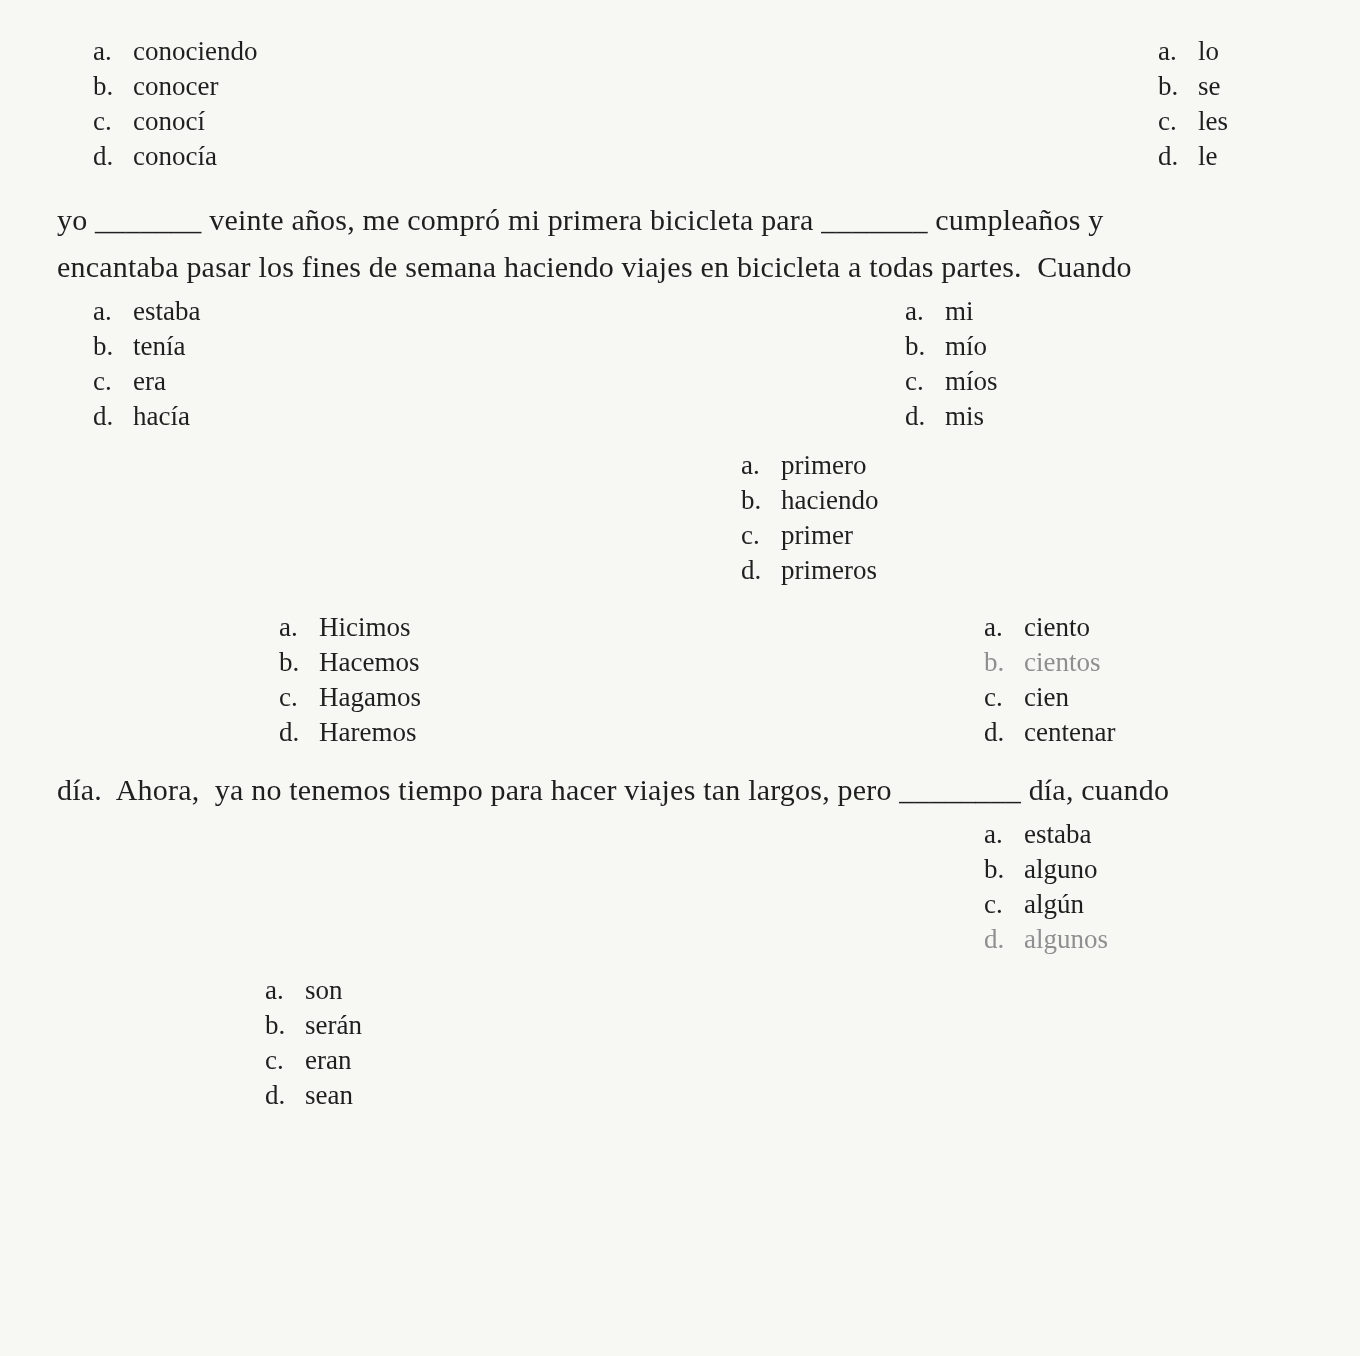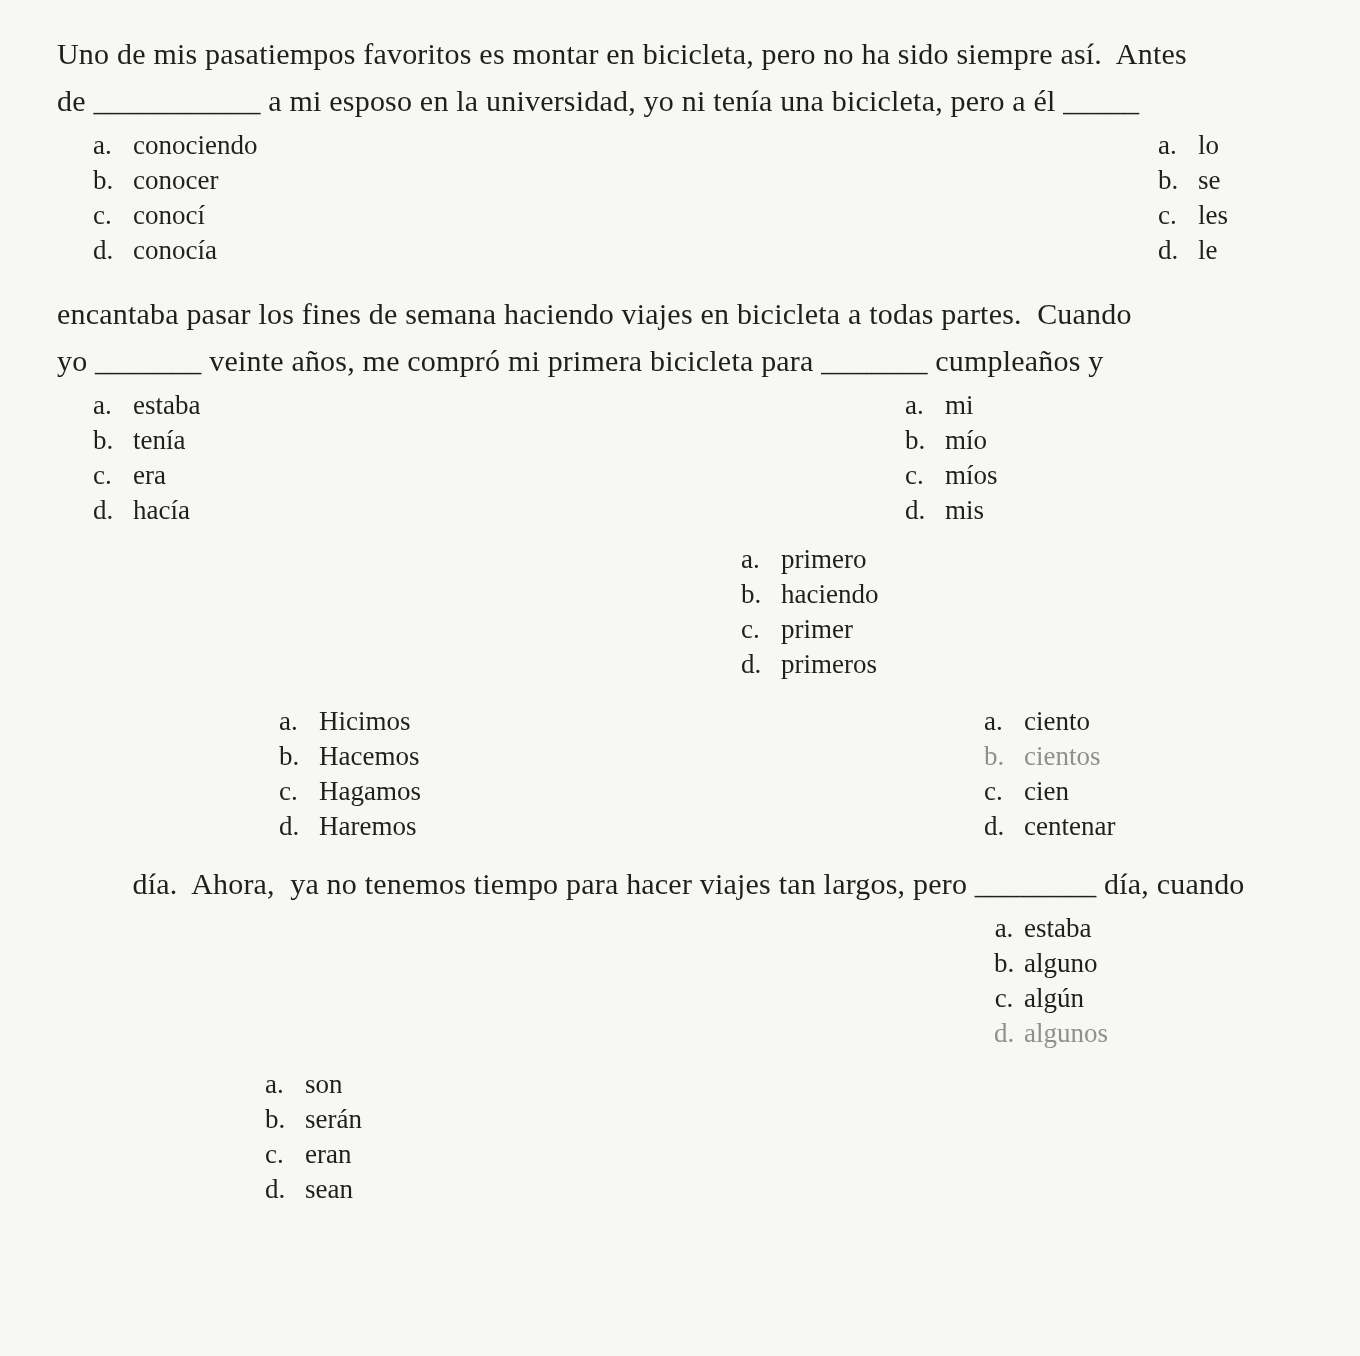--- a/index.html
+++ b/index.html
@@ -49,43 +49,39 @@
     flex: 0 0 40px;
   }
   .option-text { }
   .faded { color: #8f8f8f; }
 </style>
 </head>
 <body>
 
 <main class="worksheet">
     <section class="question-block" style="margin-bottom: 22px;">
-      <div class="paragraph">
-        <div class="para-line">Uno de mis pasatiempos favoritos es montar en bicicleta, pero no ha sido siempre así.  Antes</div>
-        <div class="para-line">de ___________ a mi esposo en la universidad, yo ni tenía una bicicleta, pero a él _____</div>
-      </div>
       <div class="options-row">
         <div class="options-group" style="left: 36px;">
           <div class="option-item"><span class="option-letter">a.</span><span class="option-text">conociendo</span></div>
           <div class="option-item"><span class="option-letter">b.</span><span class="option-text">conocer</span></div>
           <div class="option-item"><span class="option-letter">c.</span><span class="option-text">conocí</span></div>
           <div class="option-item"><span class="option-letter">d.</span><span class="option-text">conocía</span></div>
         </div>
         <div class="options-group" style="left: 1101px;">
           <div class="option-item"><span class="option-letter">a.</span><span class="option-text">lo</span></div>
           <div class="option-item"><span class="option-letter">b.</span><span class="option-text">se</span></div>
           <div class="option-item"><span class="option-letter">c.</span><span class="option-text">les</span></div>
           <div class="option-item"><span class="option-letter">d.</span><span class="option-text">le</span></div>
         </div>
       </div>
     </section>
     <section class="question-block" style="margin-bottom: 14px;">
       <div class="paragraph">
+        <div class="para-line">yo _______ veinte años, me compró mi primera bicicleta para _______ cumpleaños y</div>
         <div class="para-line">encantaba pasar los fines de semana haciendo viajes en bicicleta a todas partes.  Cuando</div>
-        <div class="para-line">yo _______ veinte años, me compró mi primera bicicleta para _______ cumpleaños y</div>
       </div>
       <div class="options-row">
         <div class="options-group" style="left: 36px;">
           <div class="option-item"><span class="option-letter">a.</span><span class="option-text">estaba</span></div>
           <div class="option-item"><span class="option-letter">b.</span><span class="option-text">tenía</span></div>
           <div class="option-item"><span class="option-letter">c.</span><span class="option-text">era</span></div>
           <div class="option-item"><span class="option-letter">d.</span><span class="option-text">hacía</span></div>
         </div>
         <div class="options-group" style="left: 848px;">
           <div class="option-item"><span class="option-letter">a.</span><span class="option-text">mi</span></div>
@@ -114,21 +110,21 @@
           <div class="option-item"><span class="option-letter">d.</span><span class="option-text">Haremos</span></div>
         </div>
         <div class="options-group" style="left: 927px;">
           <div class="option-item"><span class="option-letter">a.</span><span class="option-text">ciento</span></div>
           <div class="option-item faded"><span class="option-letter">b.</span><span class="option-text">cientos</span></div>
           <div class="option-item"><span class="option-letter">c.</span><span class="option-text">cien</span></div>
           <div class="option-item"><span class="option-letter">d.</span><span class="option-text">centenar</span></div>
         </div>
       </div>
     </section>
-    <section class="question-block" style="margin-bottom: 16px; text-align: center;">
+    <section class="question-block" style="margin-bottom: 16px;">
       <div class="paragraph">
         <div class="para-line">día.  Ahora,  ya no tenemos tiempo para hacer viajes tan largos, pero ________ día, cuando</div>
       </div>
       <div class="options-row">
         <div class="options-group" style="left: 927px;">
           <div class="option-item"><span class="option-letter">a.</span><span class="option-text">estaba</span></div>
           <div class="option-item"><span class="option-letter">b.</span><span class="option-text">alguno</span></div>
           <div class="option-item"><span class="option-letter">c.</span><span class="option-text">algún</span></div>
           <div class="option-item faded"><span class="option-letter">d.</span><span class="option-text">algunos</span></div>
         </div>

